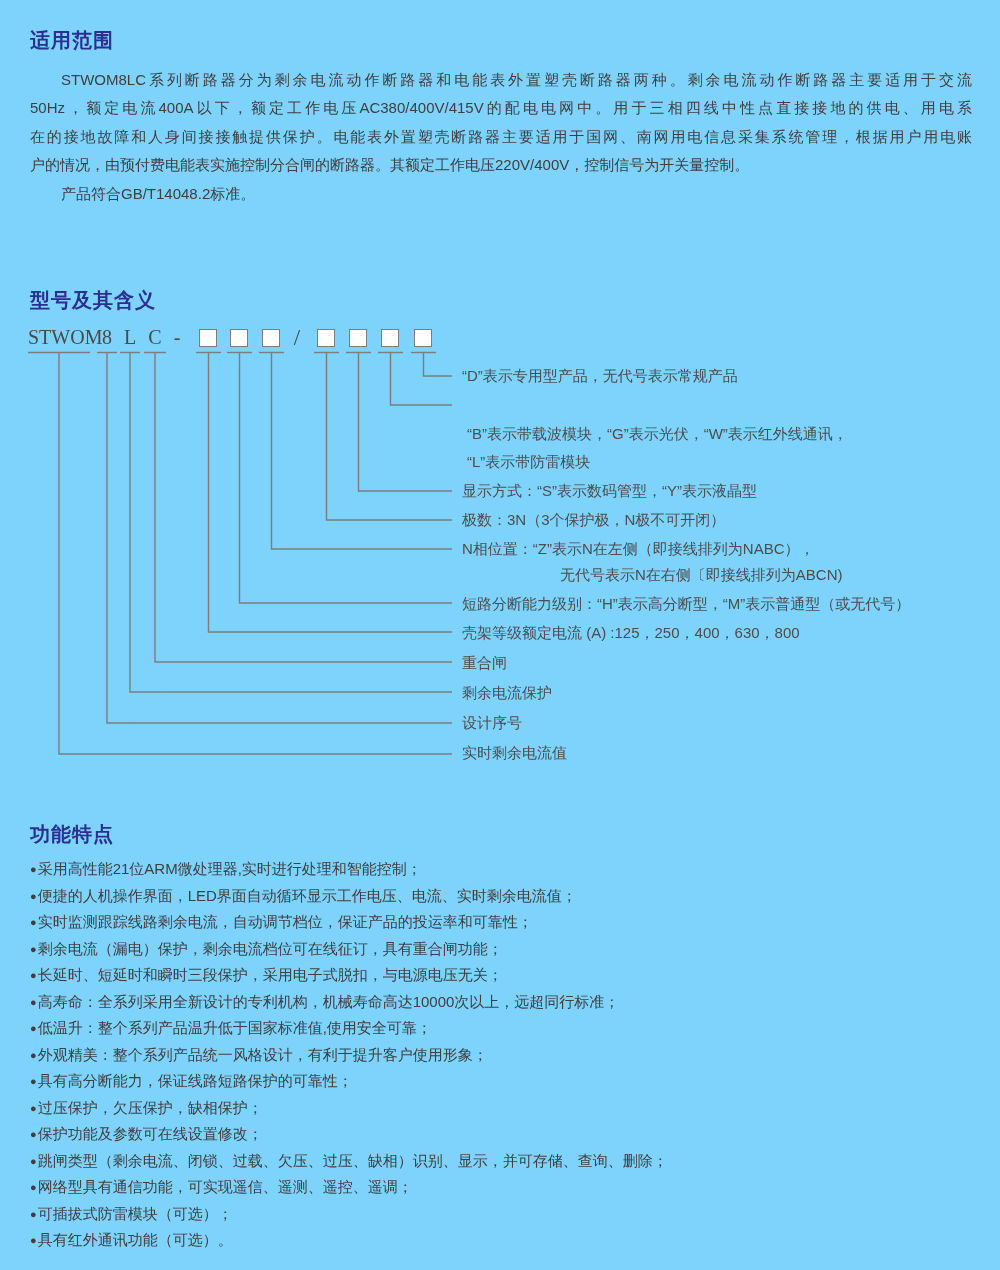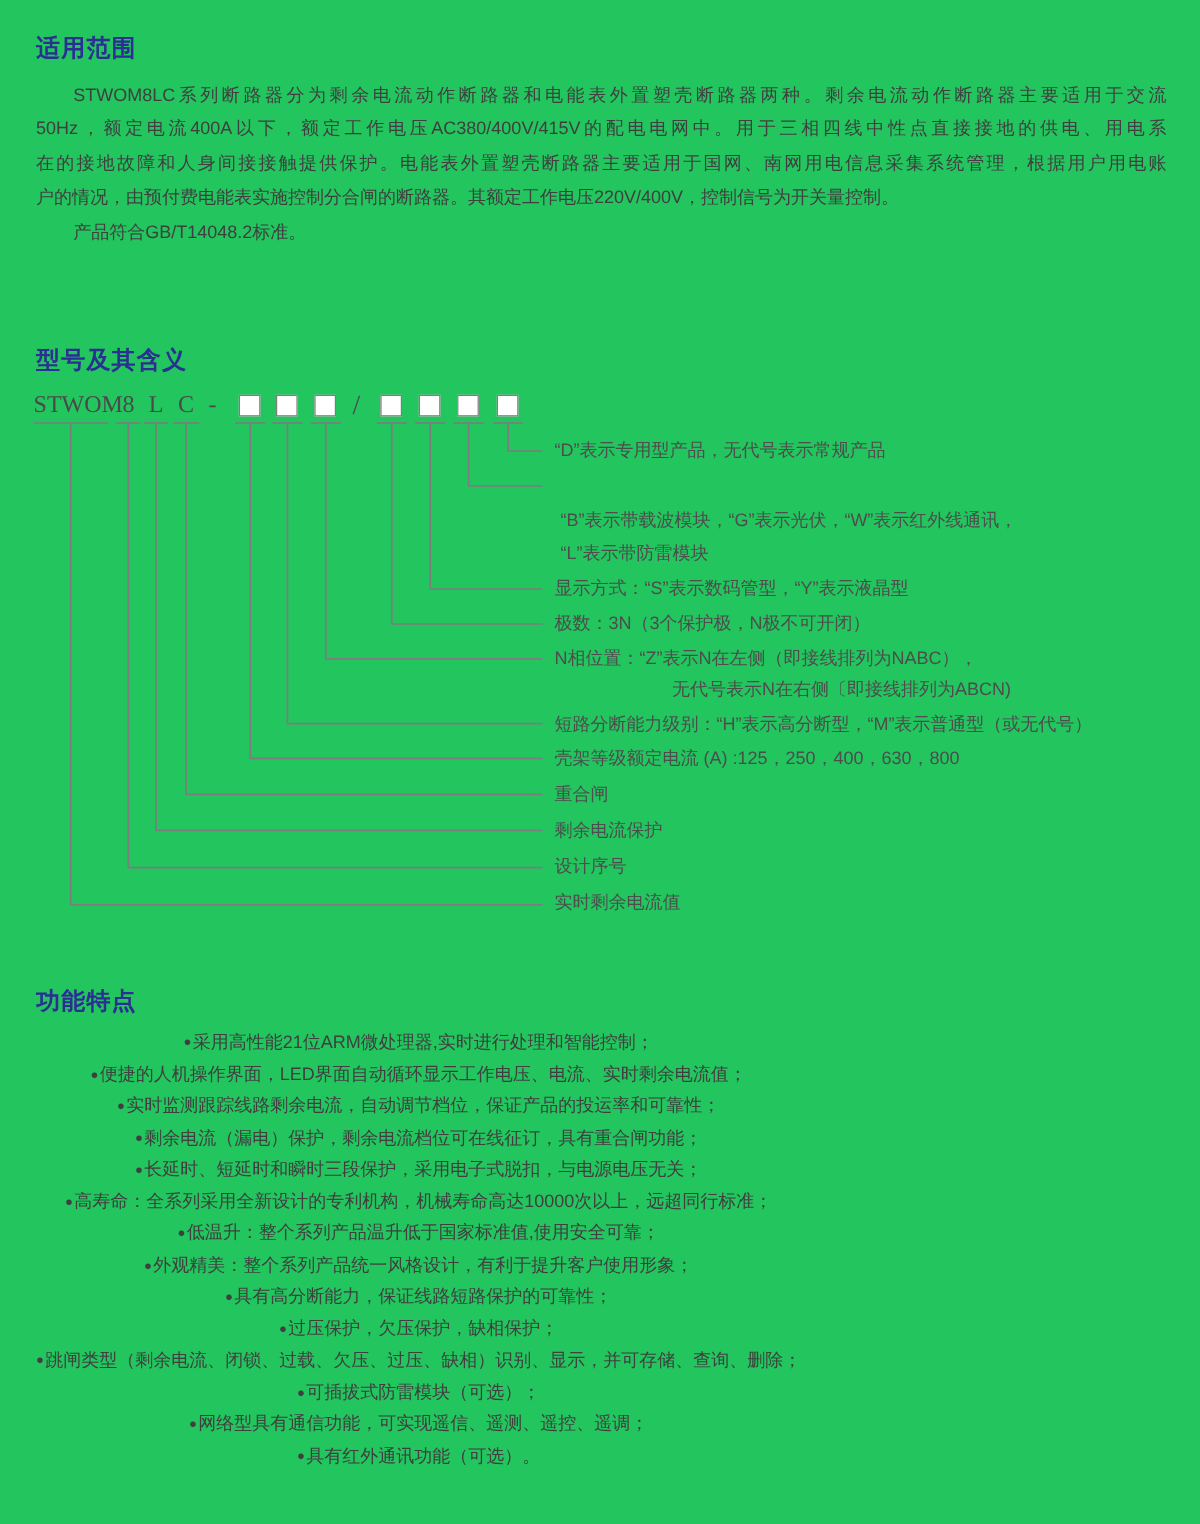--- a/index.html
+++ b/index.html
@@ -1,17 +1,17 @@
 <!DOCTYPE html>
 <html><head>
 <meta charset="utf-8">
 <style>
   html,body{margin:0;padding:0;background:#fff;}
   .page{
-    position:relative;width:1000px;height:1270px;background:#22c55e;
+    position:relative;width:1000px;height:1270px;background:#7dd3fc;
     font-family:"Liberation Sans","DejaVu Sans",sans-serif;
     color:#3f3f3f;overflow:hidden;
   }
   .heading{
     position:absolute;left:30px;font-size:20px;font-weight:bold;
     color:#2b2e92;letter-spacing:1px;
   }
   .para{position:absolute;left:30px;top:66px;width:942px;font-size:15px;}
   .para .pline{line-height:28.4px;height:28.4px;}
   .para .fill{text-align:justify;text-align-last:justify;}
@@ -24,21 +24,21 @@
   .seg-center{width:18px;text-align:center;}
   .model-box{
     position:absolute;top:329px;width:16px;height:16px;
     border:1.6px solid #7d7d7d;background:#fff;
   }
   .diagram-svg{position:absolute;left:0;top:0;width:1000px;height:790px;}
   .dlabel{
     position:absolute;font-size:15px;color:#4d4d4d;white-space:nowrap;
     line-height:18px;
   }
-  .features{position:absolute;left:30px;top:856px;list-style:none;margin:0;padding:0;text-align:center;}
+  .features{position:absolute;left:30px;top:856px;list-style:none;margin:0;padding:0;}
   .features li{height:26.5px;line-height:26.5px;font-size:15px;white-space:nowrap;}
   .bullet{font-size:11px;vertical-align:1px;margin-right:1px;color:#3f3f3f;}
 </style>
 </head>
 <body>
 
 <div class="page">
 
   <div class="heading" style="top:27px">适用范围</div>
   <div class="para">
@@ -117,19 +117,20 @@
     <li><span class="bullet">●</span><span>采用高性能21位ARM微处理器,实时进行处理和智能控制；</span></li>
     <li><span class="bullet">●</span><span>便捷的人机操作界面，LED界面自动循环显示工作电压、电流、实时剩余电流值；</span></li>
     <li><span class="bullet">●</span><span>实时监测跟踪线路剩余电流，自动调节档位，保证产品的投运率和可靠性；</span></li>
     <li><span class="bullet">●</span><span>剩余电流（漏电）保护，剩余电流档位可在线征订，具有重合闸功能；</span></li>
     <li><span class="bullet">●</span><span>长延时、短延时和瞬时三段保护，采用电子式脱扣，与电源电压无关；</span></li>
     <li><span class="bullet">●</span><span>高寿命：全系列采用全新设计的专利机构，机械寿命高达10000次以上，远超同行标准；</span></li>
     <li><span class="bullet">●</span><span>低温升：整个系列产品温升低于国家标准值,使用安全可靠；</span></li>
     <li><span class="bullet">●</span><span>外观精美：整个系列产品统一风格设计，有利于提升客户使用形象；</span></li>
     <li><span class="bullet">●</span><span>具有高分断能力，保证线路短路保护的可靠性；</span></li>
     <li><span class="bullet">●</span><span>过压保护，欠压保护，缺相保护；</span></li>
+    <li><span class="bullet">●</span><span>保护功能及参数可在线设置修改；</span></li>
     <li><span class="bullet">●</span><span>跳闸类型（剩余电流、闭锁、过载、欠压、过压、缺相）识别、显示，并可存储、查询、删除；</span></li>
+    <li><span class="bullet">●</span><span>网络型具有通信功能，可实现遥信、遥测、遥控、遥调；</span></li>
     <li><span class="bullet">●</span><span>可插拔式防雷模块（可选）；</span></li>
-    <li><span class="bullet">●</span><span>网络型具有通信功能，可实现遥信、遥测、遥控、遥调；</span></li>
     <li><span class="bullet">●</span><span>具有红外通讯功能（可选）。</span></li>
   </ul>
 
 </div>
 
 </body></html>

